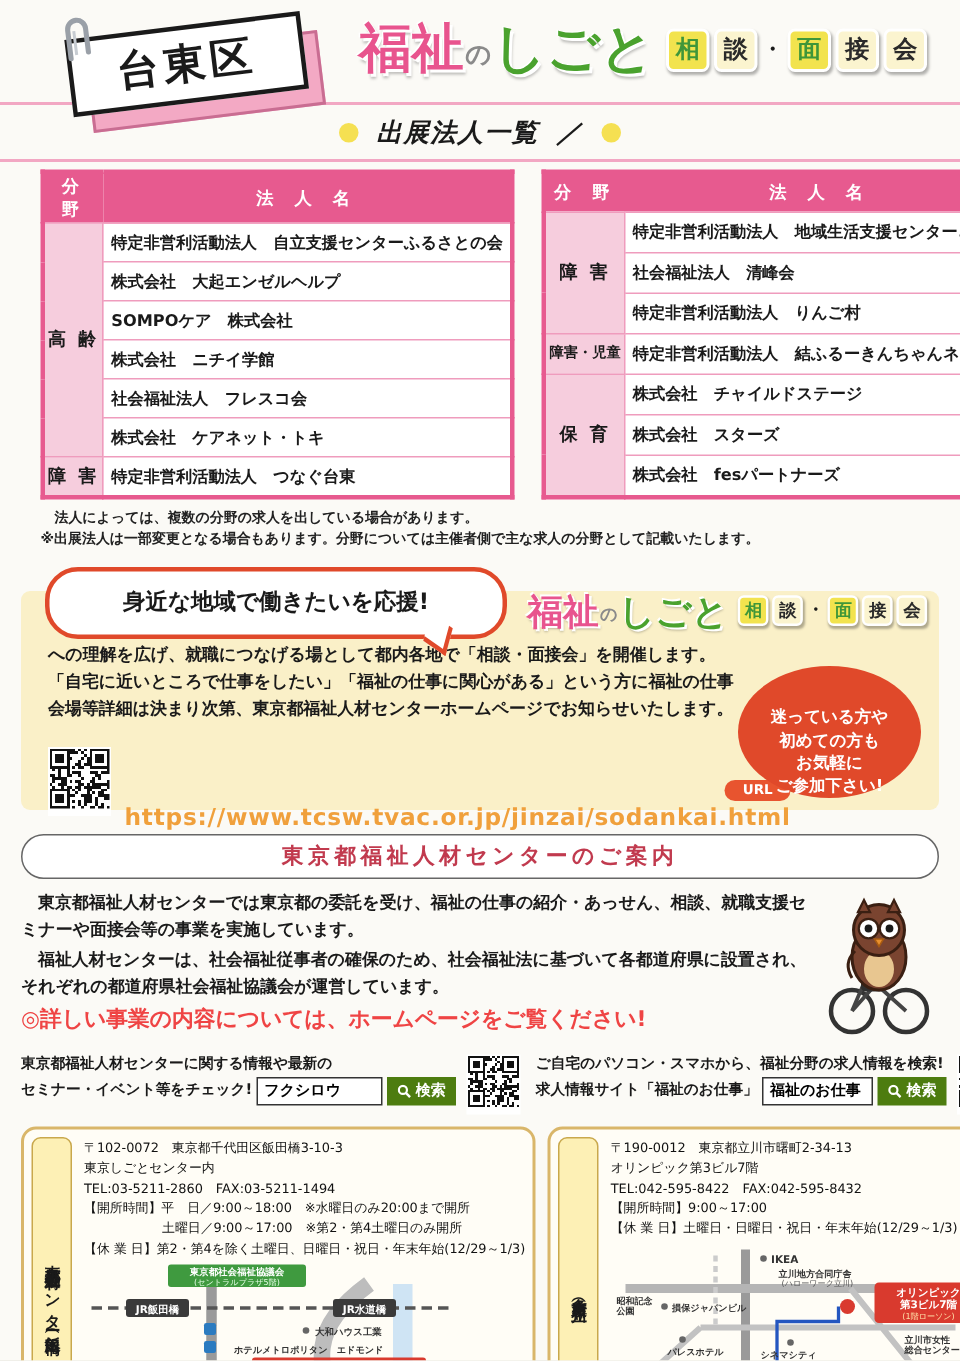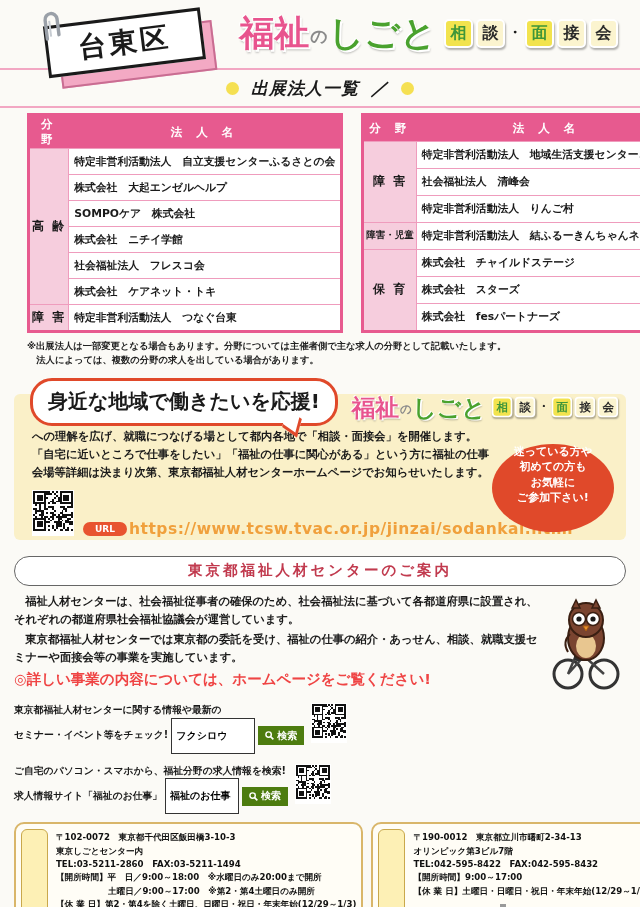--- a/index.html
+++ b/index.html
@@ -40,62 +40,62 @@
   .w-cat{width:52px;}
   .cat-small{font-size:9.5px !important;letter-spacing:0 !important;}
 
   
   .note{padding:6px 18px 0 27px;font-size:9.3px;font-weight:600;line-height:1.55;color:#222;}
 
   
   .promo{position:relative;margin:26px 14px 0;background:#faf0c8;border-radius:6px;height:146px;
          padding:34px 14px 10px 18px;box-sizing:border-box;}
   .bubble{position:absolute;left:16px;top:-16px;width:302px;height:42px;background:#fff;border:3px solid #e0492a;
-          border-radius:22px;display:flex;align-items:center;justify-content:center;font-size:20px;font-weight:900;z-index:2;}
+          border-radius:22px;display:flex;align-items:center;justify-content:center;font-size:15px;font-weight:900;z-index:2;}
   .bubble-tail{position:absolute;right:34px;bottom:-9px;width:15px;height:15px;background:#fff;
                border-right:3px solid #e0492a;border-bottom:3px solid #e0492a;transform:rotate(35deg) skewX(20deg);}
   .promo-logo{position:absolute;right:8px;top:2px;display:flex;align-items:flex-end;transform:scale(.82);transform-origin:top right;}
   .promo-body{font-size:11.3px;font-weight:700;line-height:1.62;width:490px;}
   .promo-url-row{display:flex;align-items:center;gap:9px;margin-top:5px;}
-  .url-col{display:flex;flex-direction:row;gap:2px;align-items:center;margin-top:32px;}
+  .url-col{display:flex;flex-direction:column;gap:2px;align-items:flex-end;margin-top:32px;}
   .url-pill{background:#e8542f;color:#fff;font-size:9px;font-weight:800;padding:2px 12px;border-radius:9px;}
   .url-text{color:#f0a03c;font-size:15.5px;font-weight:800;letter-spacing:.5px;}
   .red-ellipse{position:absolute;right:12px;bottom:8px;width:122px;height:88px;background:#e0492a;border-radius:50%;
                color:#fff;font-weight:800;font-size:11px;display:flex;flex-direction:column;align-items:center;
-               justify-content:flex-start;line-height:1.4;text-align:center;}
+               justify-content:flex-end;line-height:1.4;text-align:center;}
   .qr-box{background:#fff;padding:1px;}
 
   
   .info{margin:16px 14px 14px;position:relative;}
   .info-title{border:1.5px solid #666;border-radius:15px;height:28px;display:flex;align-items:center;justify-content:center;
               font-size:14.5px;font-weight:900;color:#c13a4e;letter-spacing:3px;background:#fff;}
   .info-body{margin-top:7px;font-size:11.3px;font-weight:700;line-height:1.6;width:528px;}
   .info-body p{margin:0 0 2px;text-indent:1em;}
   .info-cta{margin-top:3px;font-size:14.5px;font-weight:900;color:#ef4444;}
   .owl{position:absolute;right:2px;top:40px;}
 
   
-  .search-row{display:flex;margin:7px 14px 0;gap:10px;flex-direction:column;}
+  .search-row{display:flex;margin:7px 14px 0;gap:10px;}
   .search-col{flex:1;display:flex;align-items:flex-start;gap:5px;}
   .search-texts{font-size:9.8px;font-weight:800;line-height:1.5;white-space:nowrap;}
   .search-line2{display:flex;align-items:center;gap:3px;}
-  .search-input{border:1.5px solid #333;height:36px;font-size:10px;font-weight:700;padding:0 4px;width:84px;
+  .search-input{border:1.5px solid #333;height:19px;font-size:10px;font-weight:700;padding:0 4px;width:84px;
                 background:#fff;font-family:inherit;box-sizing:border-box;}
   .search-btn{background:#4d7c0f;color:#fff;border:none;height:19px;font-size:10px;font-weight:800;
               display:flex;align-items:center;gap:3px;padding:0 7px;font-family:inherit;cursor:pointer;}
   .mini-qr{margin-left:2px;}
 
   
   .offices{display:flex;gap:8px;margin:8px 14px 0;}
   .office{flex:1;border:2px solid #d9b66a;border-radius:10px;background:#fffdf6;position:relative;height:220px;
           padding:7px 5px 5px 40px;box-sizing:border-box;}
   .office-strip{position:absolute;left:5px;top:5px;bottom:5px;width:25px;background:#fdf0b5;border:1.5px solid #c9a84c;
                 border-radius:6px;display:flex;align-items:center;justify-content:center;
                 writing-mode:vertical-rl;text-orientation:upright;font-size:10.5px;font-weight:800;letter-spacing:1px;}
-  .office-info{font-size:8.6px;font-weight:700;line-height:1.55;color:#111;white-space:nowrap;}
+  .office-info{font-size:8.6px;font-weight:400;line-height:1.55;color:#111;white-space:nowrap;}
   .indent{padding-left:52px;}
   .office-map{display:block;margin-top:2px;}
   svg text{font-family:"DejaVu Sans","Liberation Sans",sans-serif;}
 </style>
 </head>
 <body>
 
 <div class="page">
 
   <div class="header">
@@ -193,22 +193,22 @@
             <td>株式会社　スターズ</td>
           </tr>
       <tr>
             <td>株式会社　fesパートナーズ</td>
           </tr>
     </tbody>
       </table>
   </div>
 
   <div class="note">
+    <div style="padding-left:1em;">法人によっては、複数の分野の求人を出している場合があります。</div>
     <div>※出展法人は一部変更となる場合もあります。分野については主催者側で主な求人の分野として記載いたします。</div>
-    <div style="padding-left:1em;">法人によっては、複数の分野の求人を出している場合があります。</div>
   </div>
 
   <div class="promo">
     <div class="bubble">
       <span>身近な地域で働きたいを応援!</span>
       <span class="bubble-tail"></span>
     </div>
     <div class="promo-logo">
       <span class="logo-fukushi" style="font-size:29px">福祉</span>
       <span class="logo-no" style="font-size:14px">の</span>
@@ -379,22 +379,22 @@
       <span>迷っている方や</span>
       <span>初めての方も</span>
       <span>お気軽に</span>
       <span>ご参加下さい!</span>
     </div>
   </div>
 
   <div class="info">
     <div class="info-title">東京都福祉人材センターのご案内</div>
     <div class="info-body">
+      <p>東京都福祉人材センターでは東京都の委託を受け、福祉の仕事の紹介・あっせん、相談、就職支援セミナーや面接会等の事業を実施しています。</p>
       <p>福祉人材センターは、社会福祉従事者の確保のため、社会福祉法に基づいて各都道府県に設置され、それぞれの都道府県社会福祉協議会が運営しています。</p>
-      <p>東京都福祉人材センターでは東京都の委託を受け、福祉の仕事の紹介・あっせん、相談、就職支援セミナーや面接会等の事業を実施しています。</p>
     </div>
     <div class="info-cta">◎詳しい事業の内容については、ホームページをご覧ください!</div>
     <span class="owl">
       <svg width="78" height="96" viewBox="0 0 78 96">
         <circle cx="22" cy="78" r="14" fill="none" stroke="#333" stroke-width="3"></circle>
         <circle cx="58" cy="78" r="14" fill="none" stroke="#333" stroke-width="3"></circle>
         <path d="M22 78 L38 60 L58 78 M38 60 V50 M30 48 h16 M22 78 L34 50" fill="none" stroke="#444" stroke-width="2.5"></path>
         <rect x="28" y="56" width="16" height="9" rx="3" fill="#2f2f2f"></rect>
         <ellipse cx="40" cy="42" rx="18" ry="22" fill="#7a4430" stroke="#3a1f12" stroke-width="2"></ellipse>
         <ellipse cx="40" cy="50" rx="10" ry="12" fill="#e8c690"></ellipse>

